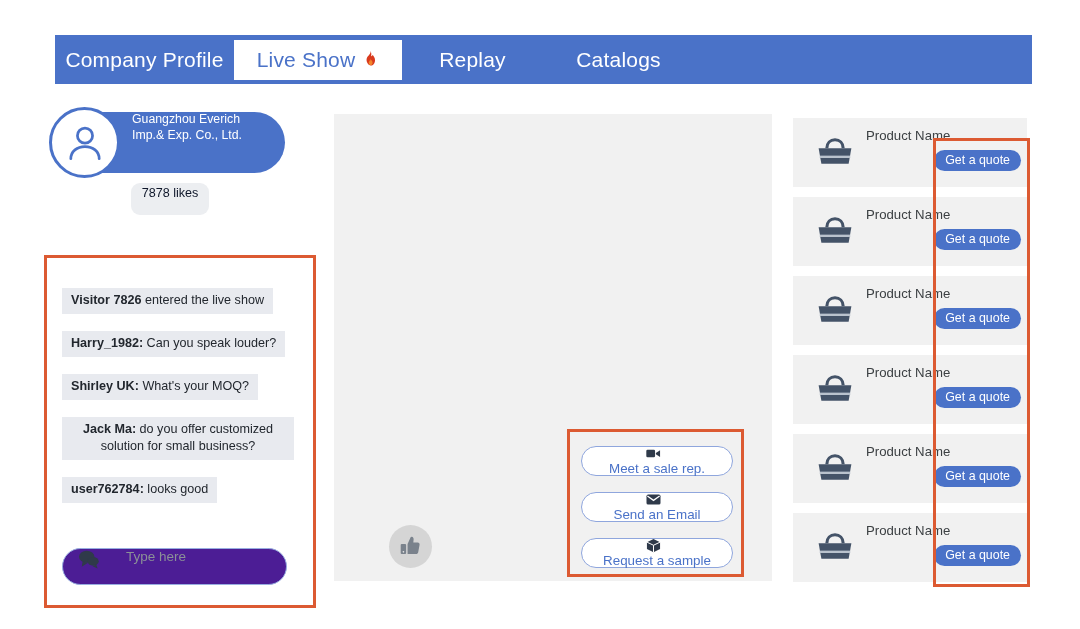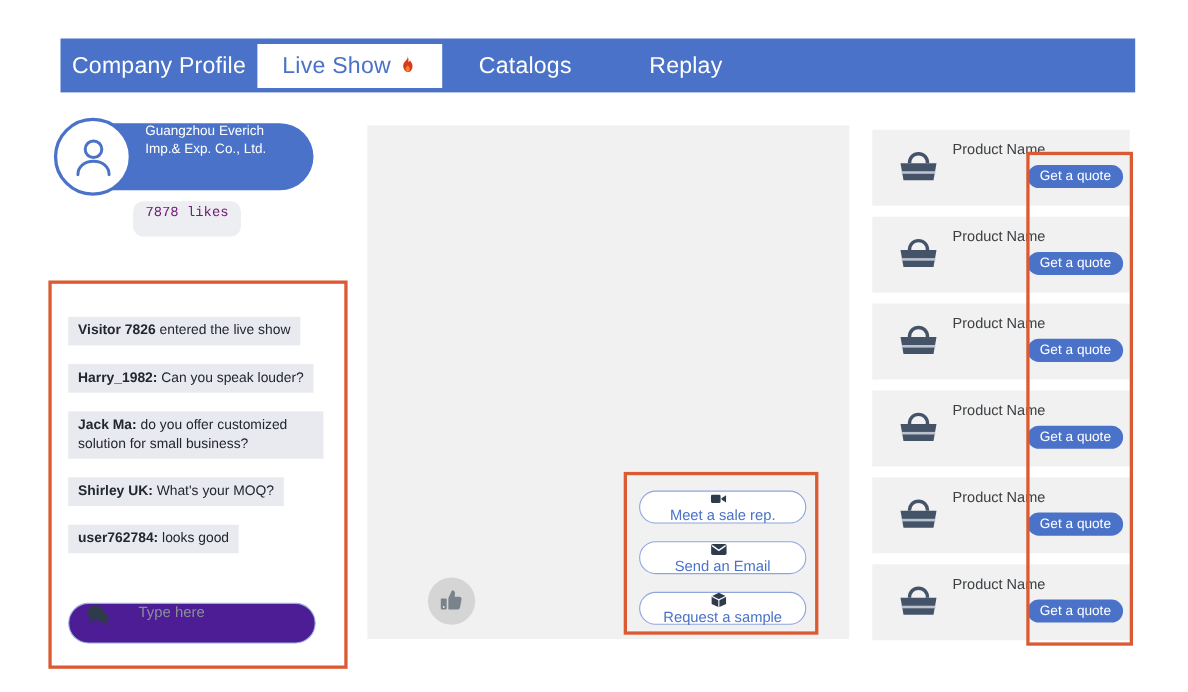--- a/index.html
+++ b/index.html
@@ -48,37 +48,38 @@
     background: #ffffff; border: 3px solid #4a72c8;
     display: flex; align-items: center; justify-content: center;
   }
   .avatar-ring svg { width: 42px; height: 42px; display: block; }
   .profile-name {
     margin-left: 77px; color: #ffffff;
     font-size: 12.3px; line-height: 15.5px; font-weight: 400;
   }
   .likes-wrap { margin-top: 22px; text-align: center; width: 252px; }
   .likes-pill {
-    display: inline-block; background: #eceef1; color: #701a75;
-    border-radius: 9px; font-size: 12.6px; padding: 3px 11px 15px; font-family: Liberation Mono, monospace;
+    display: inline-block; background: #eceef1; color: #0f172a;
+    border-radius: 9px; font-size: 12.6px; padding: 3px 11px 15px;
   }
 
   
   .chat-outline {
     position: absolute; left: 44px; top: 255px;
     width: 272px; height: 353px;
     border: 3px solid #dc5a32;
     background: #ffffff;
   }
   .chat-msgs { position: absolute; left: 15px; top: 30px; width: 240px; }
   .msg {
     display: inline-block; background: #e8eaef; color: #22272e;
     font-size: 12.6px; line-height: 17px;
     padding: 4px 9px 5px 9px; margin-bottom: 17px;
     max-width: 232px;
+    text-align: center;
   }
   .msg b { font-weight: 700; }
   .msg-wrap { display: block; }
 
   .chat-input {
     position: absolute; left: 15px; top: 290px;
     width: 225px; height: 37px;
     border: 1px solid #98aee0; border-radius: 20px;
     background: #4c1d95; display: flex; align-items: flex-start;
   }
@@ -153,25 +154,25 @@
     </div>
     <div class="nav-item nav-live">
       <span>Live Show</span>
       <span class="flame">
         <svg viewBox="0 0 24 24" width="17" height="17">
           <path d="M12 1.5c.6 3.2-1.2 4.6-2.6 6.1-1.5 1.6-3 3.2-3 6.3 0 4.2 3 8.1 6.1 8.1 3.2 0 5.9-3.3 5.9-7.6 0-3.5-1.8-5.4-3.3-7.3-.8 1.1-1.5 1.6-2.3 1.8.8-2.6.4-5-0.8-7.4z" fill="#d93a1d"></path>
           <path d="M12.3 11.4c.3 1.9-.8 2.6-1.6 3.6-.7.9-1.2 1.7-1.2 2.9 0 2.1 1.4 3.6 2.7 3.6 1.4 0 2.7-1.5 2.7-3.6 0-1.9-.9-2.9-1.7-3.9-.3.5-.7.8-1 .9.4-1.2.4-2.3.1-3.5z" fill="#f2852a"></path>
         </svg>
       </span>
     </div>
+    <div class="nav-item nav-replay">
+      <span>Replay</span>
+    </div>
     <div class="nav-item nav-catalogs">
       <span>Catalogs</span>
-    </div>
-    <div class="nav-item nav-replay">
-      <span>Replay</span>
     </div>
   </div>
 
   <div class="left-col">
 
     <div class="profile-pill">
       <div class="avatar-ring">
         <svg viewBox="0 0 40 40">
           <circle cx="20" cy="13" r="7.2" fill="none" stroke="#4a72c8" stroke-width="2.6"></circle>
           <path d="M6.5 35c0-7.2 6-11.6 13.5-11.6S33.5 27.8 33.5 35" fill="none" stroke="#4a72c8" stroke-width="2.6" stroke-linecap="round"></path>
@@ -198,27 +199,27 @@
       </div>
 
       <div class="msg-wrap">
         <span class="msg">
           <b>Harry_1982:</b><span> Can you speak louder?</span>
         </span>
       </div>
 
       <div class="msg-wrap">
         <span class="msg">
+          <b>Shirley UK:</b><span> What's your MOQ?</span>
+        </span>
+      </div>
+
+      <div class="msg-wrap">
+        <span class="msg">
           <b> Jack Ma:</b><span> do you offer customized solution for small business?</span>
-        </span>
-      </div>
-
-      <div class="msg-wrap">
-        <span class="msg">
-          <b>Shirley UK:</b><span> What's your MOQ?</span>
         </span>
       </div>
 
       <div class="msg-wrap">
         <span class="msg">
           <b>user762784:</b><span> looks good</span>
         </span>
       </div>
 
     </div>

